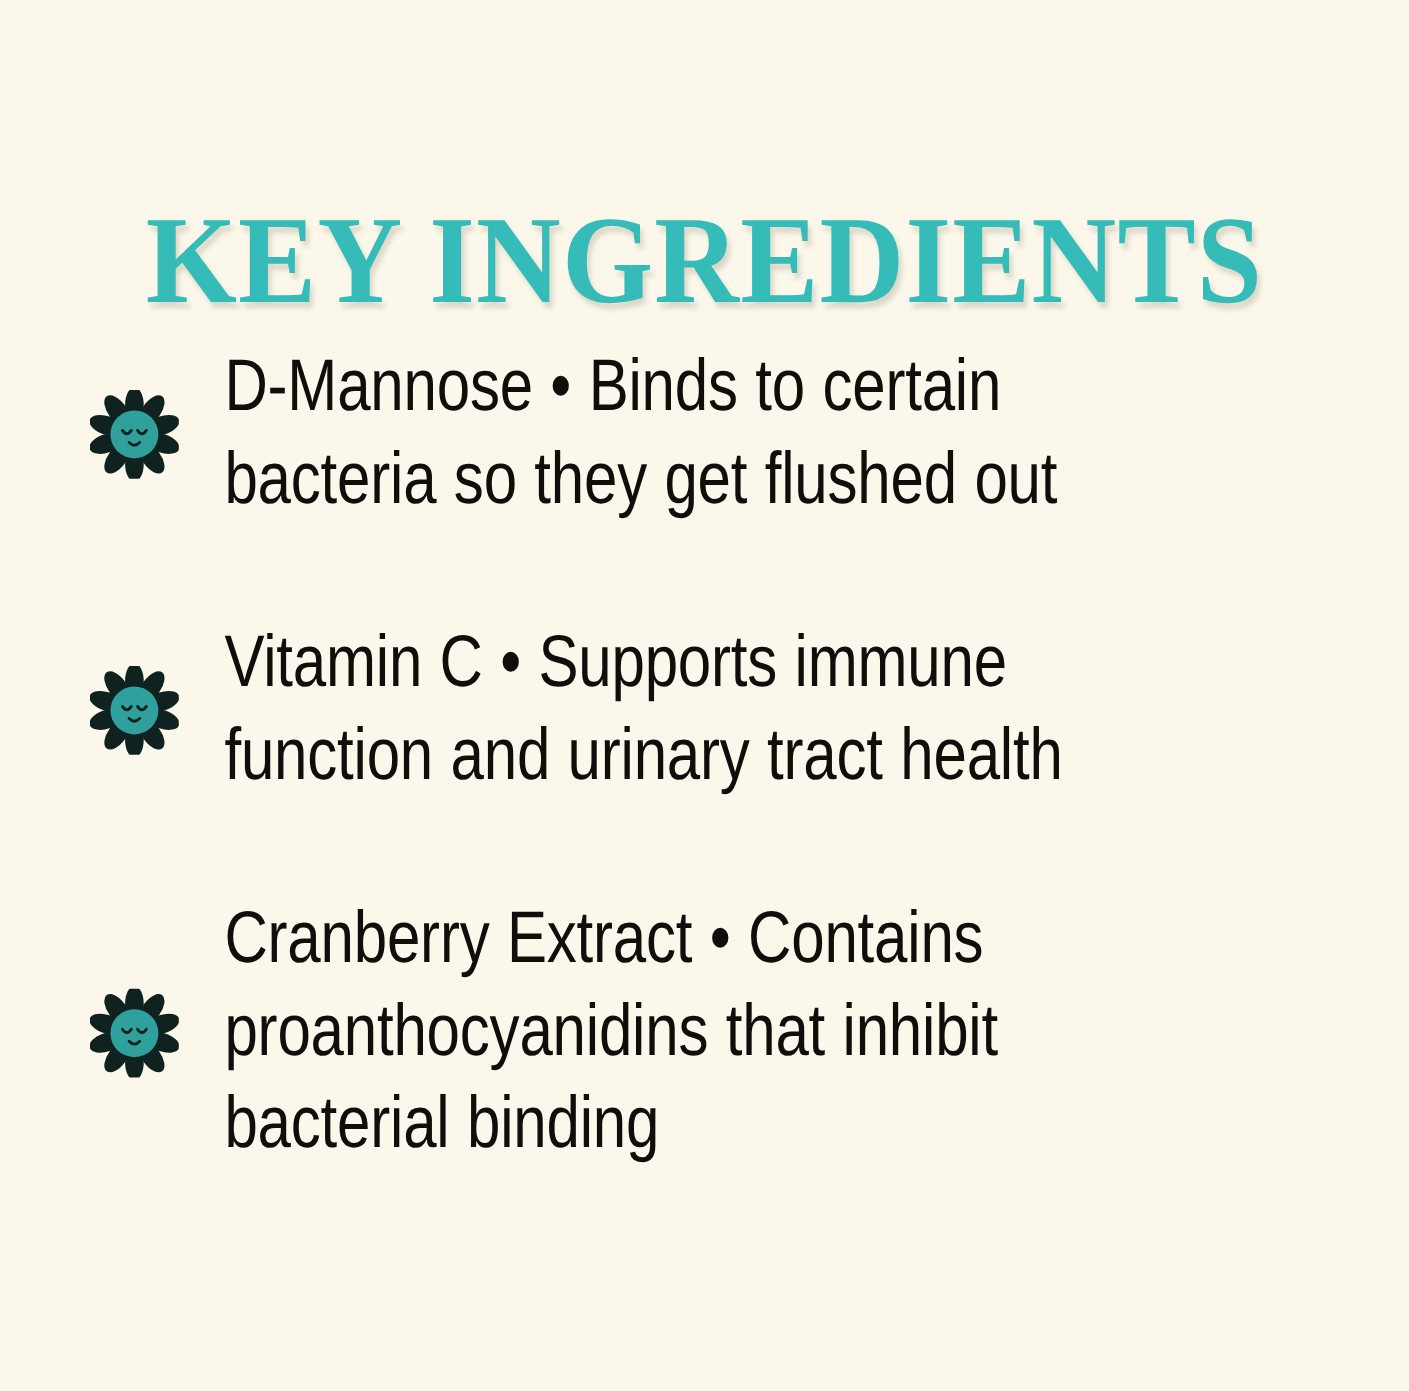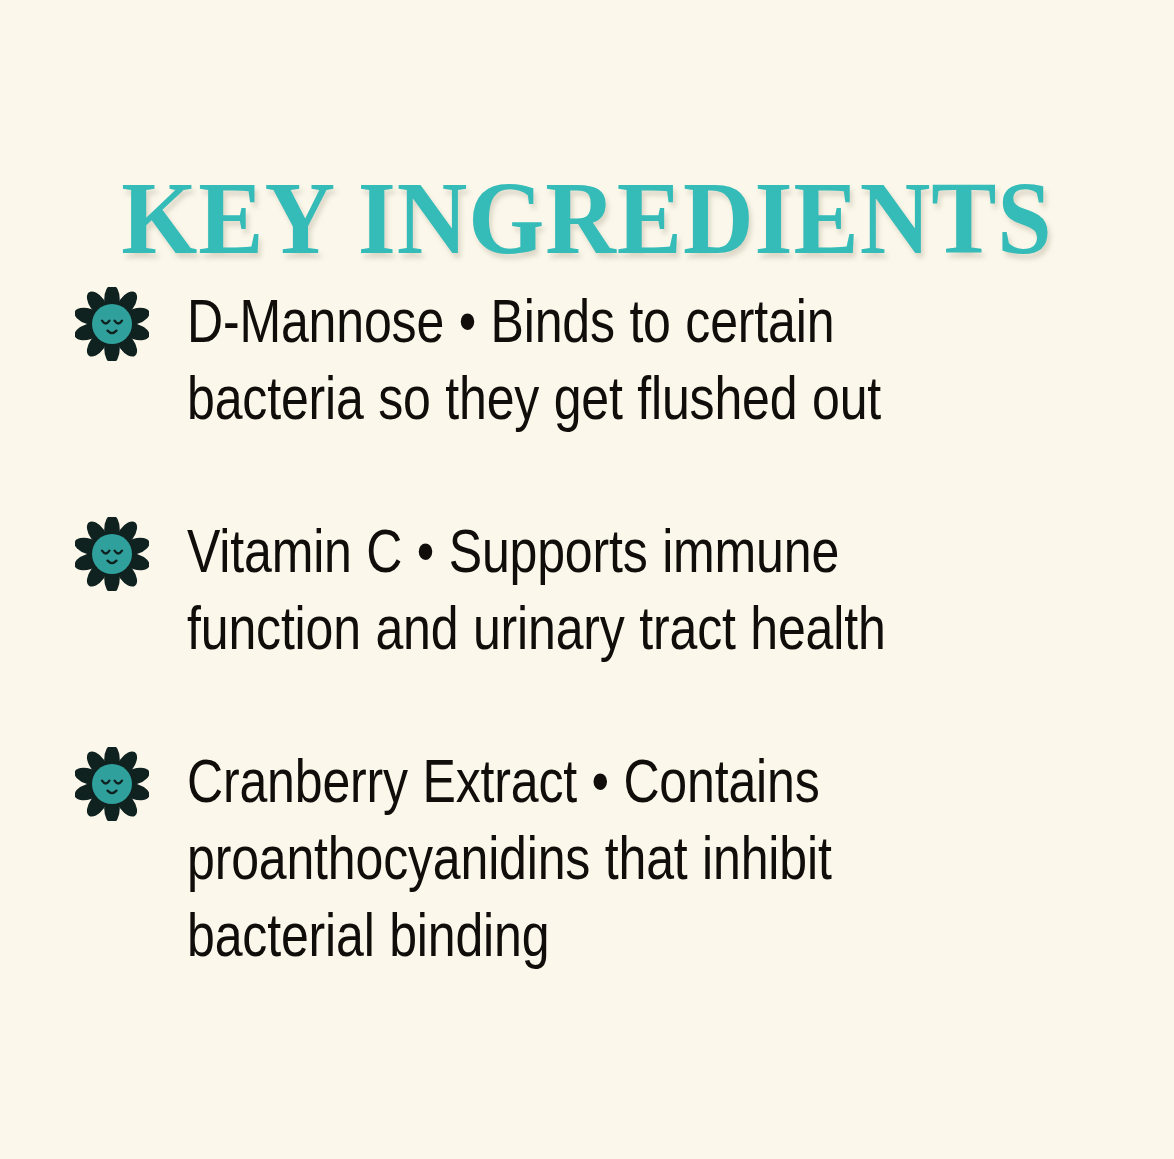--- a/index.html
+++ b/index.html
@@ -45,21 +45,21 @@
   
   #ingredients-list {
     position: absolute;
     left: 75px;
     top: 283px;
     width: 1010px;
   }
 
   .ingredient-item {
     display: flex;
-    align-items: flex-start;
+    align-items: center;
     margin-bottom: 76px;
   }
   .ingredient-item:last-child { margin-bottom: 0; }
 
   .flower-icon {
     flex: 0 0 auto;
     width: 74px;
     height: 74px;
     margin-right: 38px;
     margin-top: 4px;

